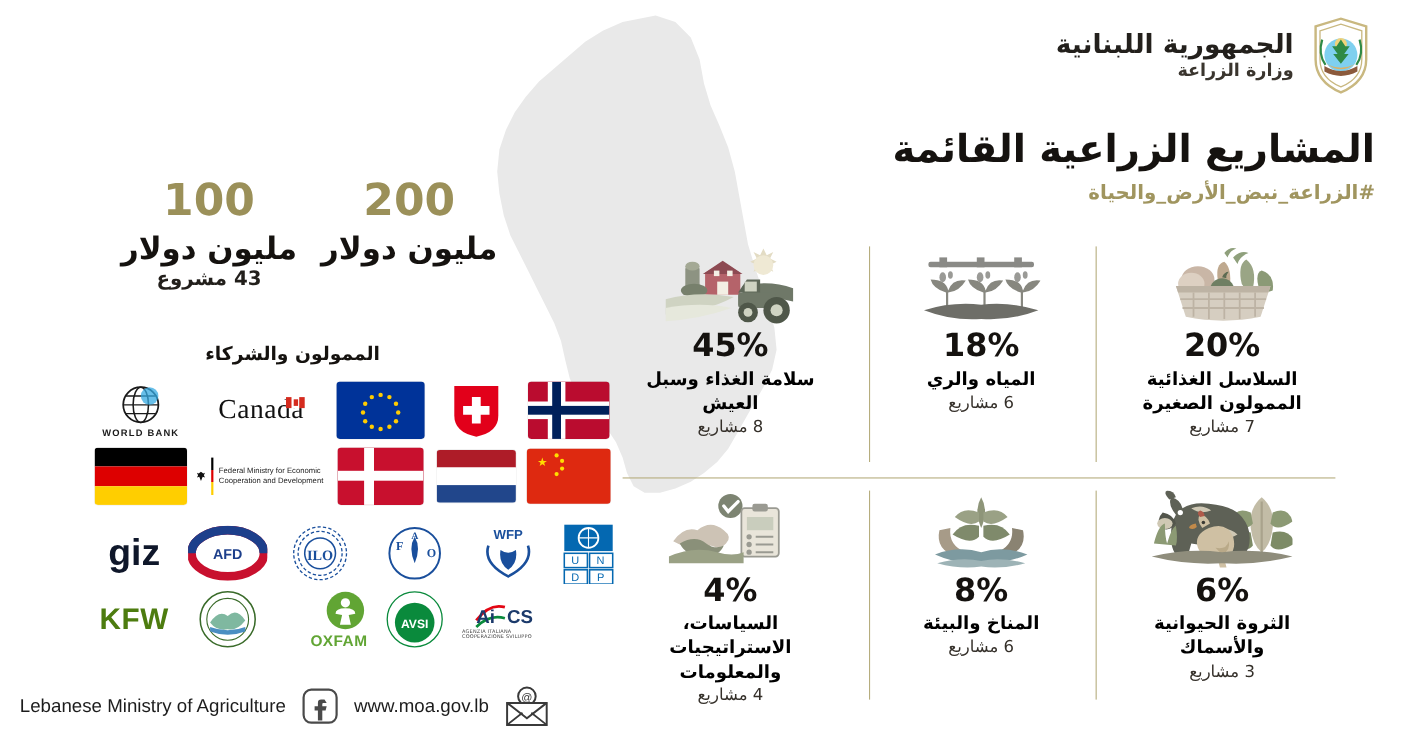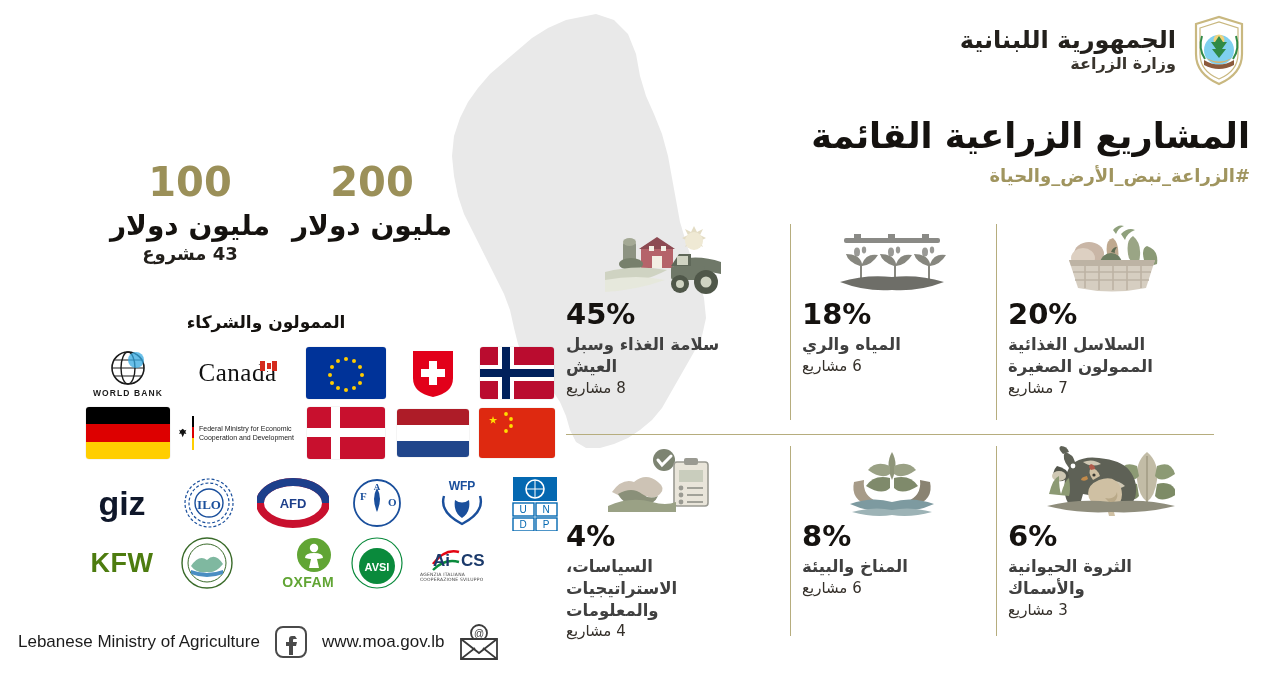--- a/index.html
+++ b/index.html
@@ -25,24 +25,24 @@
 
   .title{direction:rtl;text-align:right;font-size:35px;font-weight:800;color:#15120f;
          margin-top:30px;letter-spacing:-.3px;white-space:nowrap;}
   .hashtag{direction:rtl;text-align:right;font-size:18px;font-weight:700;
            color:#a0955f;margin-top:9px;white-space:nowrap;}
 
   
   .grid{position:absolute;left:566px;top:222px;width:648px;height:428px;z-index:3;}
   .grid .vline{position:absolute;top:4px;width:1px;background:#b6ad7e;}
   .grid .hline{position:absolute;left:0;right:0;height:1px;background:#b6ad7e;}
-  .cell{position:absolute;width:196px;direction:rtl;text-align:left;}
+  .cell{position:absolute;width:196px;direction:rtl;text-align:center;}
   .cell .ico{height:72px;display:flex;align-items:flex-end;justify-content:center;margin-bottom:4px;}
   .cell .pct{font-size:29px;font-weight:800;color:#15120f;line-height:1;margin-bottom:5px;}
-  .cell .lbl{font-size:16.5px;font-weight:700;color:#404040;line-height:1.32;}
+  .cell .lbl{font-size:16.5px;font-weight:700;color:#000000;line-height:1.32;}
   .cell .cnt{font-size:15px;font-weight:500;color:#35302a;line-height:1.3;margin-top:1px;}
 
   
   .money{position:absolute;direction:rtl;text-align:center;z-index:3;}
   .money .num{font-size:40px;font-weight:800;color:#9b9059;line-height:1;}
   .money .unit{font-size:28px;font-weight:700;color:#15120f;margin-top:6px;line-height:1.25;}
   .money .sub{font-size:18px;font-weight:600;color:#221f1b;line-height:1.25;}
 
   .donors-title{position:absolute;left:146px;top:312px;width:240px;text-align:center;
                 direction:rtl;font-size:17px;font-weight:700;color:#15120f;z-index:3;}
@@ -220,35 +220,35 @@
           </svg>
         </span>
       </div>
     </div>
 
     <div class="logo-row" style="height:62px;margin-top:8px;">
       <div class="logo" style="width:88px;">
         <span class="giz-txt">giz</span>
       </div>
 
+      <div class="logo" style="width:82px;">
+        <svg width="72" height="50" viewBox="0 0 72 50">
+          <ellipse cx="36" cy="25" rx="33" ry="21" fill="none" stroke="#c8102e" stroke-width="8"></ellipse>
+          <path d="M3 25 a33 21 0 0 1 33 -21 a33 21 0 0 1 33 21" fill="none" stroke="#1d3f8b" stroke-width="8"></path>
+          <ellipse cx="36" cy="25" rx="24" ry="13" fill="#fff"></ellipse>
+          <text x="36" y="30" font-size="13" font-weight="700" text-anchor="middle" fill="#1d3f8b" font-family="Liberation Sans, sans-serif">AFD</text>
+        </svg>
+      </div>
+
       <div class="logo" style="width:86px;">
         <svg width="58" height="54" viewBox="0 0 58 54">
           <circle cx="29" cy="27" r="24" fill="none" stroke="#1a4f9c" stroke-width="1.2" stroke-dasharray="3 2"></circle>
           <circle cx="29" cy="27" r="20" fill="none" stroke="#1a4f9c" stroke-width="1.2" stroke-dasharray="3 2"></circle>
           <circle cx="29" cy="27" r="14" fill="none" stroke="#1a4f9c" stroke-width="1.4"></circle>
           <text x="29" y="33" font-size="13" font-weight="700" text-anchor="middle" fill="#1a4f9c" font-family="Liberation Serif, serif">ILO</text>
-        </svg>
-      </div>
-
-      <div class="logo" style="width:82px;">
-        <svg width="72" height="50" viewBox="0 0 72 50">
-          <ellipse cx="36" cy="25" rx="33" ry="21" fill="none" stroke="#c8102e" stroke-width="8"></ellipse>
-          <path d="M3 25 a33 21 0 0 1 33 -21 a33 21 0 0 1 33 21" fill="none" stroke="#1d3f8b" stroke-width="8"></path>
-          <ellipse cx="36" cy="25" rx="24" ry="13" fill="#fff"></ellipse>
-          <text x="36" y="30" font-size="13" font-weight="700" text-anchor="middle" fill="#1d3f8b" font-family="Liberation Sans, sans-serif">AFD</text>
         </svg>
       </div>
 
       <div class="logo" style="width:86px;">
         <svg width="58" height="54" viewBox="0 0 58 54">
           <circle cx="29" cy="27" r="23" fill="none" stroke="#1a4f9c" stroke-width="1.8"></circle>
           <path d="M29 12 q-6 10 0 24 q6 -14 0 -24" fill="#1a4f9c"></path>
           <text x="12" y="24" font-size="11" font-weight="700" fill="#1a4f9c" font-family="Liberation Serif, serif">F</text>
           <text x="40" y="30" font-size="11" font-weight="700" fill="#1a4f9c" font-family="Liberation Serif, serif">O</text>
           <text x="29" y="14" font-size="9" font-weight="700" text-anchor="middle" fill="#1a4f9c" font-family="Liberation Serif, serif">A</text>

